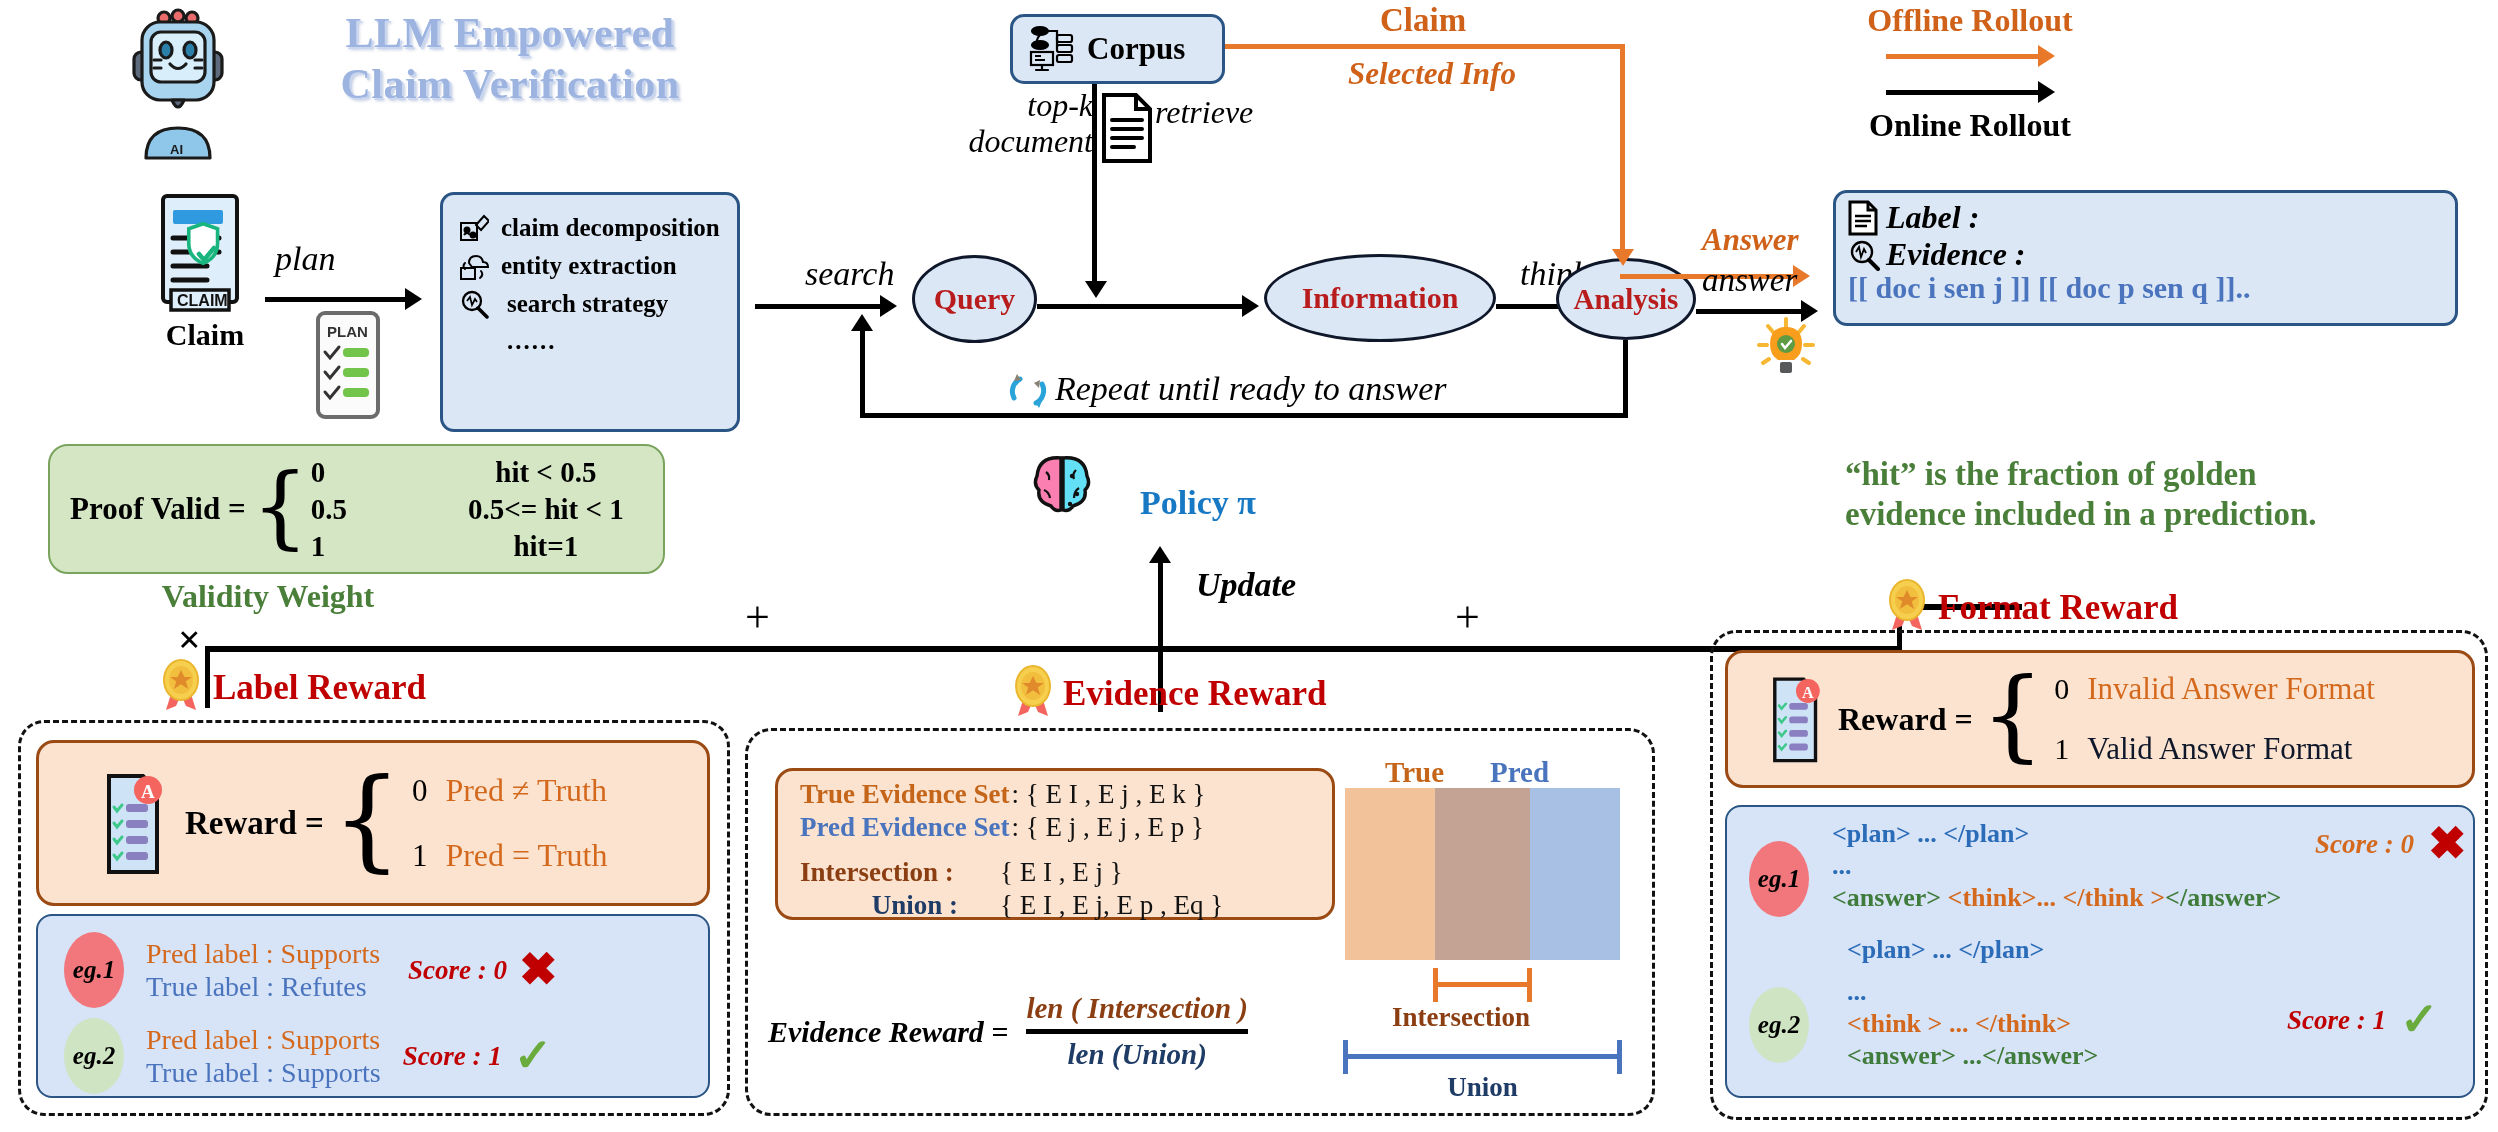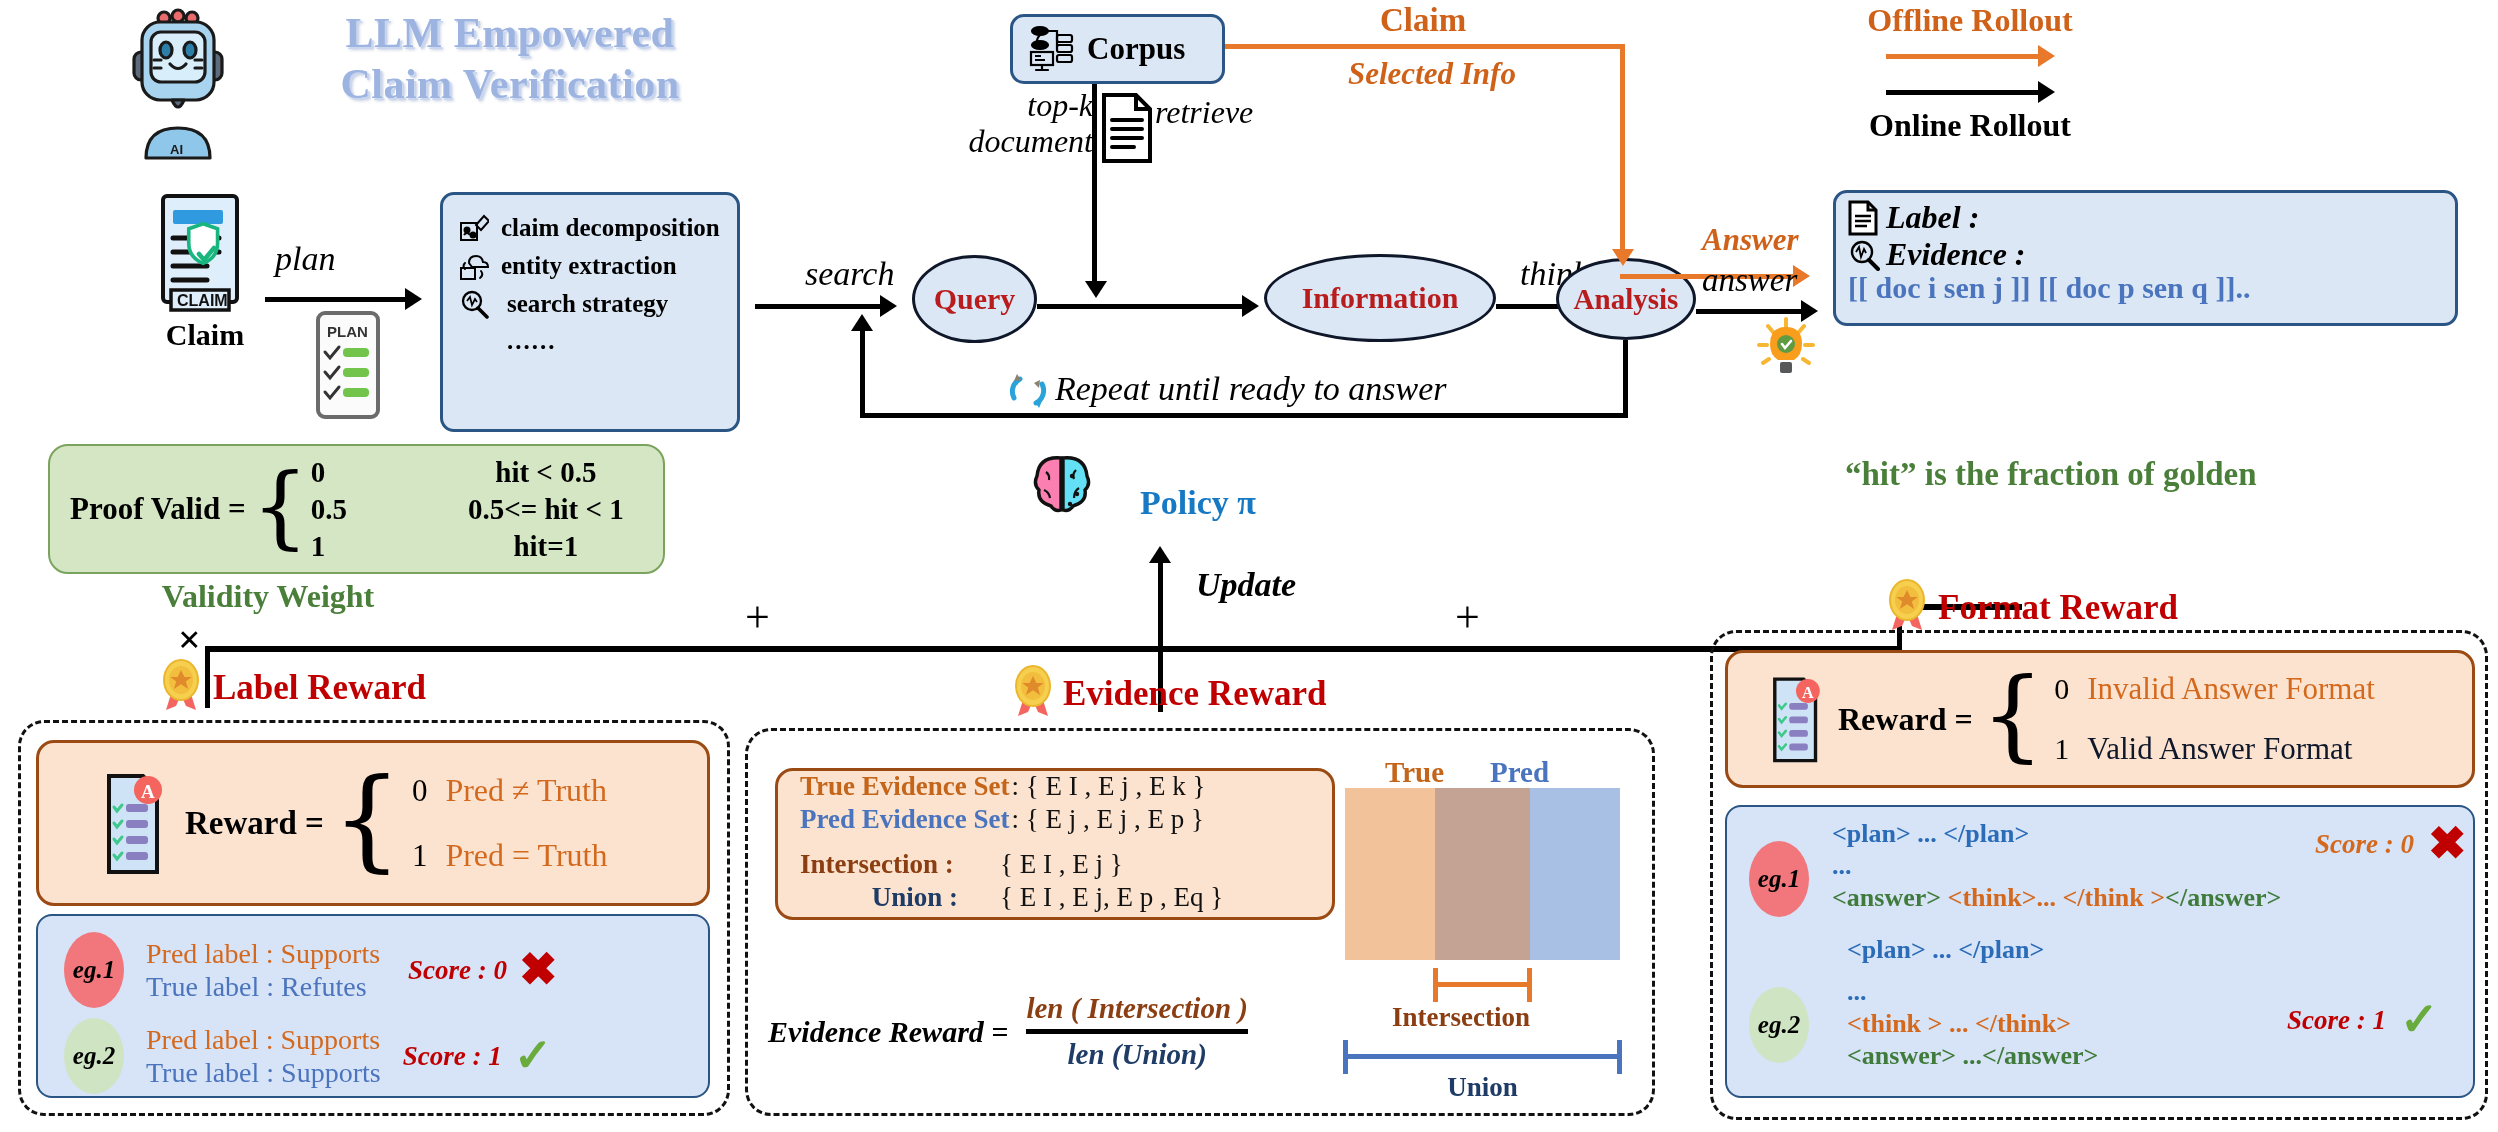--- a/index.html
+++ b/index.html
@@ -392,20 +392,21 @@
   </svg>
 </div>
 <div class="abs nosel bold" style="left:1140px; top:484px; font-size:34px; color:#1779c4;">Policy π</div>
 
 <div class="abs vline" style="left:1158px; top:562px; height:110px;"></div>
 <div class="abs arrowU" style="left:1149px; top:546px;"></div>
 <div class="abs nosel ital bold" style="left:1196px; top:566px; font-size:34px; color:#000;">Update</div>
 
 <div class="abs nosel bold" style="left:1845px; top:455px; width:610px; font-size:33px; line-height:1.2; color:#4a7f3a;">
   <div>“hit” is the fraction of golden</div>
+  <div>evidence included in a prediction.</div>
 </div>
 
 <div class="abs hline" style="left:205px; top:646px; width:1695px; height:6px;"></div>
 
 <div class="abs vline" style="left:205px; top:646px; height:62px;"></div>
 
 <div class="abs vline" style="left:1158px; top:646px; height:66px;"></div>
 
 <div class="abs vline" style="left:1897px; top:604px; height:48px;"></div>
 <div class="abs hline" style="left:1897px; top:604px; width:125px; height:6px;"></div>
@@ -493,21 +494,21 @@
     <path d="M32 36 l5 16 l-10 -4 l-4 -9 z" fill="#f4655f"></path>
     <ellipse cx="22" cy="22" rx="17" ry="20" fill="#f7cf4e" stroke="#eab62e" stroke-width="2"></ellipse>
     <ellipse cx="22" cy="22" rx="12" ry="14" fill="#f2be3d"></ellipse>
     <path d="M22 12 l3.4 7 h7.4 l-6 4.6 l2.3 7.3 l-7.1 -4.6 l-7.1 4.6 l2.3 -7.3 l-6 -4.6 h7.4 z" fill="#e08a2b"></path>
   </svg>
 </div>
 <div class="abs nosel bold" style="left:1063px; top:674px; font-size:35px; color:#c00000;">Evidence Reward</div>
 
 <div class="abs dashbox" style="left:745px; top:728px; width:910px; height:388px;"></div>
 
-<div class="abs orangebox nosel" style="left:775px; top:768px; width:560px; height:152px; padding:0 0 0 22px;font-family:Liberation Serif, serif;">
+<div class="abs orangebox nosel" style="left:775px; top:768px; width:560px; height:152px; padding:8px 0 0 22px;font-family:Liberation Serif, serif;">
   <div style="display:flex; align-items:baseline;">
     <span class="bold" style="font-size:27px; color:#c4651a;">True Evidence Set</span>
     <span style="font-size:27px; color:#111; margin-left:2px;">: { E I ,  E j ,  E k }</span>
   </div>
   <div style="display:flex; align-items:baseline; margin-top:2px;">
     <span class="bold" style="font-size:27px; color:#4a74bd;">Pred Evidence Set</span>
     <span style="font-size:27px; color:#111; margin-left:2px;">: { E j ,  E j ,  E p }</span>
   </div>
   <div style="display:flex; margin-top:14px;">
     <span class="bold" style="font-size:27px; color:#8b3e12; width:200px;">Intersection :</span>

